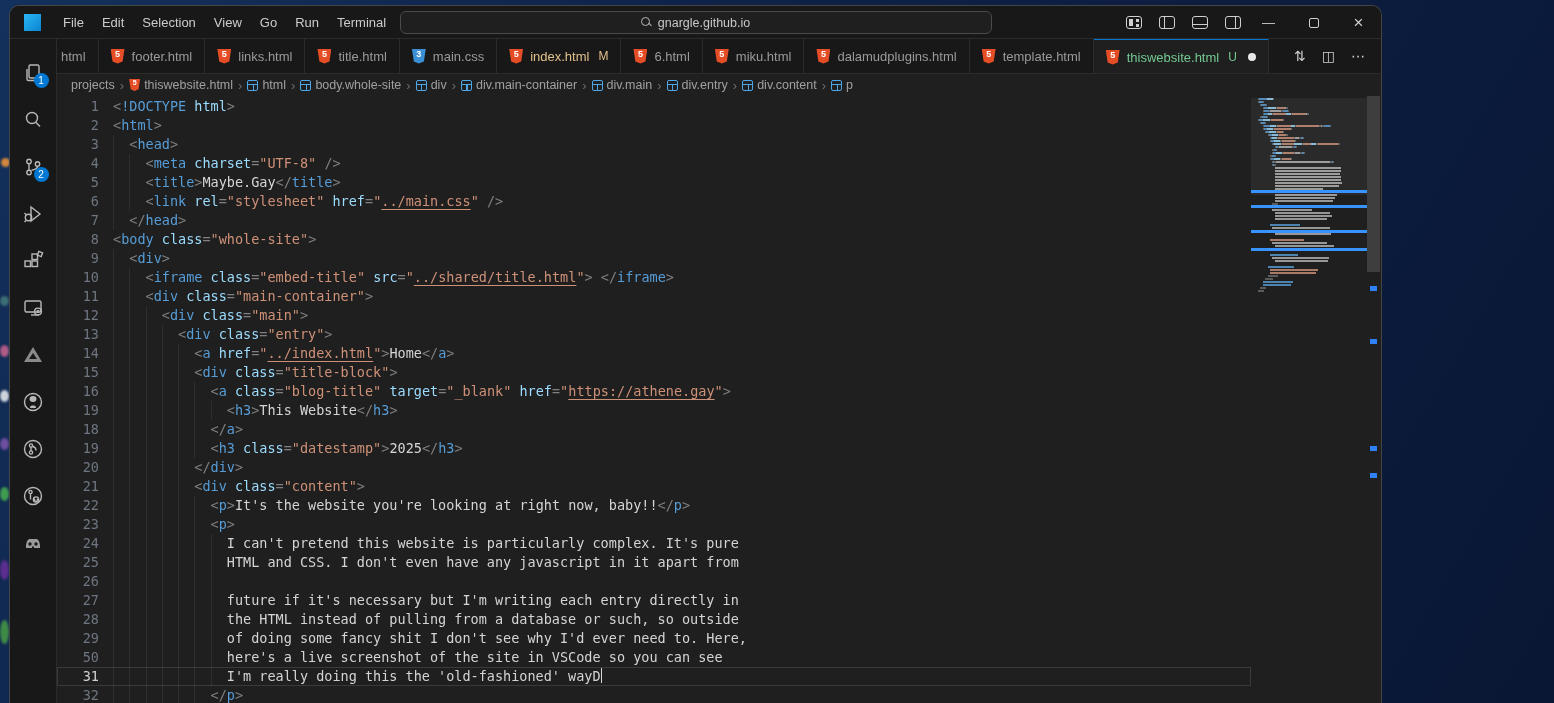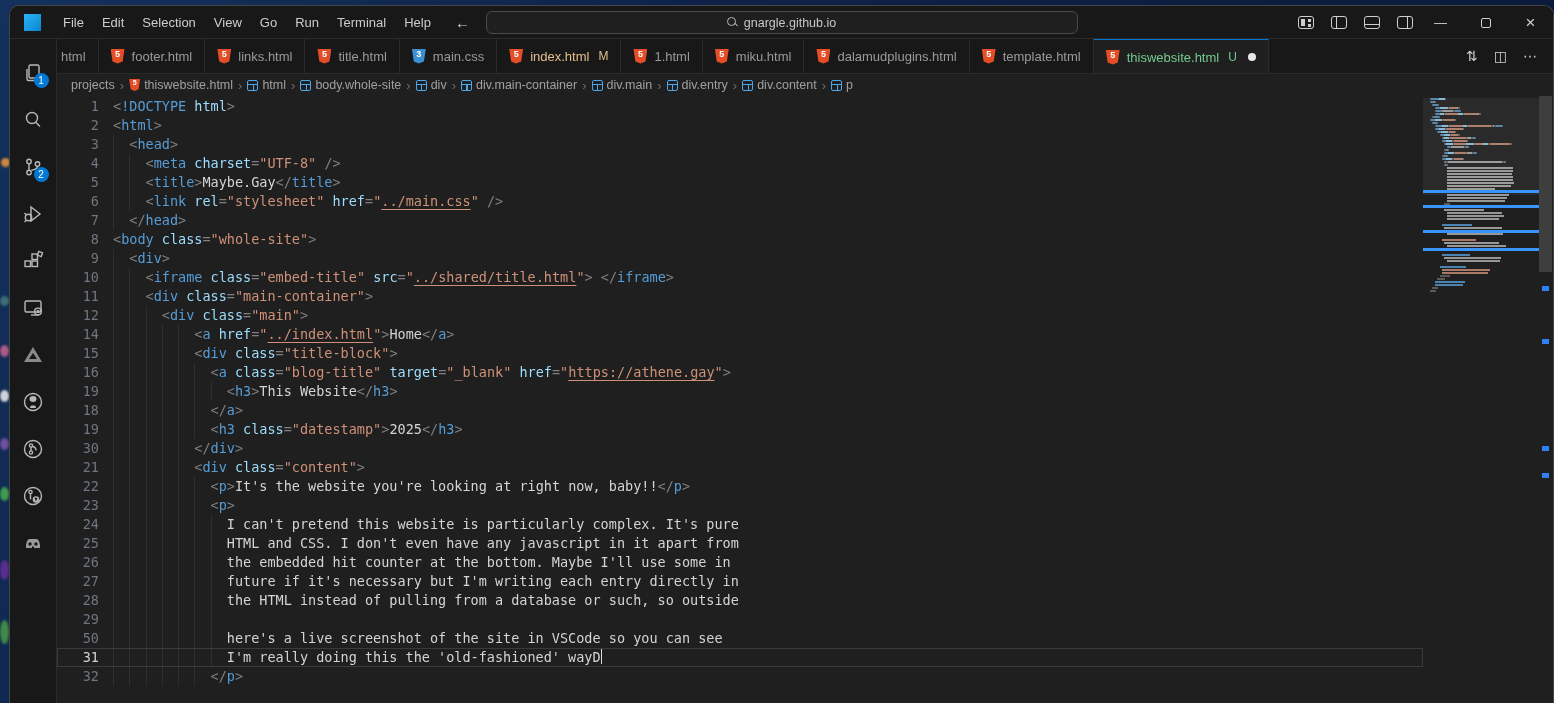--- a/index.html
+++ b/index.html
@@ -1,21 +1,21 @@
 <!DOCTYPE html>
 <html><head>
 <meta charset="utf-8">
 <style>
   * { margin:0; padding:0; box-sizing:border-box; }
   html,body { width:1554px; height:703px; overflow:hidden; background:#0d1b3d; font-family:"Liberation Sans",sans-serif; }
   
   .desktop { position:absolute; inset:0; background:linear-gradient(120deg,#13315c 0%,#0e2147 40%,#091734 100%); }
   .blob { position:absolute; border-radius:50%; filter:blur(1px); }
   
-  .window { position:absolute; left:9px; top:5px; width:1545px; height:698px; background:#181818; border-radius:10px 10px 0 0; overflow:hidden; border:1px solid #454545; border-bottom:none; }
+  .window { position:absolute; left:9px; top:5px; width:1373px; height:698px; background:#181818; border-radius:10px 10px 0 0; overflow:hidden; border:1px solid #454545; border-bottom:none; }
   
   .titlebar { position:relative; height:33px; background:#181818; border-bottom:1px solid #2b2b2b; }
   .vscode-logo { position:absolute; left:14px; top:8px; width:17px; height:17px; background:linear-gradient(135deg,#29b6f6,#0a84d0); clip-path:polygon(72% 0,100% 10%,100% 90%,72% 100%,18% 72%,6% 82%,0 76%,34% 50%,0 24%,6 18%,6% 18%,18% 28%); }
   .menus { position:absolute; left:44px; top:0; height:33px; display:flex; align-items:center; }
   .menu-item { color:#cccccc; font-size:13px; padding:3px 9px; border-radius:5px; cursor:default; }
   .nav-arrows { position:absolute; left:445px; top:0; height:33px; display:flex; align-items:center; gap:16px; font-size:15px; }
   .arrow-back { color:#d6d6d6; } .arrow-fwd { color:#8a8a8a; }
   .searchbox { position:absolute; left:50%; transform:translateX(-50%); top:5px; width:592px; height:23px; background:#1f1f1f; border:1px solid #4a4a4a; border-radius:6px; display:flex; align-items:center; justify-content:center; gap:6px; color:#c7c7c7; font-size:12.5px; }
   .mag { width:11px; height:11px; position:relative; display:inline-block; }
   .mag::before { content:""; position:absolute; left:0; top:0; width:7px; height:7px; border:1.4px solid #b5b5b5; border-radius:50%; }
@@ -241,21 +241,21 @@
               <div class="fico fico-css">3</div>
               <span>main.css</span>
             </div>
             <div class="tab mod">
               <div class="fico fico-html">5</div>
               <span>index.html</span>
               <span class="badge badge-M">M</span>
             </div>
             <div class="tab">
               <div class="fico fico-html">5</div>
-              <span>1.html</span>
+              <span>6.html</span>
             </div>
             <div class="tab">
               <div class="fico fico-html">5</div>
               <span>miku.html</span>
             </div>
             <div class="tab">
               <div class="fico fico-html">5</div>
               <span>dalamudplugins.html</span>
             </div>
             <div class="tab">
@@ -371,20 +371,24 @@
             </div>
             <div class="line">
               <div class="ln">11</div>
               <div class="code"><span class="ig">  </span><span class="ig">  </span><span class="tk-pn">&lt;</span><span class="tk-tag">div</span><span class="tk-attr"> class</span><span class="tk-pn">=</span><span class="tk-str">"main-container"</span><span class="tk-pn">&gt;</span></div>
             </div>
             <div class="line">
               <div class="ln">12</div>
               <div class="code"><span class="ig">  </span><span class="ig">  </span><span class="ig">  </span><span class="tk-pn">&lt;</span><span class="tk-tag">div</span><span class="tk-attr"> class</span><span class="tk-pn">=</span><span class="tk-str">"main"</span><span class="tk-pn">&gt;</span></div>
             </div>
             <div class="line">
+              <div class="ln">13</div>
+              <div class="code"><span class="ig">  </span><span class="ig">  </span><span class="ig">  </span><span class="ig">  </span><span class="tk-pn">&lt;</span><span class="tk-tag">div</span><span class="tk-attr"> class</span><span class="tk-pn">=</span><span class="tk-str">"entry"</span><span class="tk-pn">&gt;</span></div>
+            </div>
+            <div class="line">
               <div class="ln">14</div>
               <div class="code"><span class="ig">  </span><span class="ig">  </span><span class="ig">  </span><span class="ig">  </span><span class="ig">  </span><span class="tk-pn">&lt;</span><span class="tk-tag">a</span><span class="tk-attr"> href</span><span class="tk-pn">=</span><span class="tk-str">"</span><span class="tk-lnk">../index.html</span><span class="tk-str">"</span><span class="tk-pn">&gt;</span><span class="tk-tx">Home</span><span class="tk-pn">&lt;/</span><span class="tk-tag">a</span><span class="tk-pn">&gt;</span></div>
             </div>
             <div class="line">
               <div class="ln">15</div>
               <div class="code"><span class="ig">  </span><span class="ig">  </span><span class="ig">  </span><span class="ig">  </span><span class="ig">  </span><span class="tk-pn">&lt;</span><span class="tk-tag">div</span><span class="tk-attr"> class</span><span class="tk-pn">=</span><span class="tk-str">"title-block"</span><span class="tk-pn">&gt;</span></div>
             </div>
             <div class="line">
               <div class="ln">16</div>
               <div class="code"><span class="ig">  </span><span class="ig">  </span><span class="ig">  </span><span class="ig">  </span><span class="ig">  </span><span class="ig">  </span><span class="tk-pn">&lt;</span><span class="tk-tag">a</span><span class="tk-attr"> class</span><span class="tk-pn">=</span><span class="tk-str">"blog-title"</span><span class="tk-attr"> target</span><span class="tk-pn">=</span><span class="tk-str">"_blank"</span><span class="tk-attr"> href</span><span class="tk-pn">=</span><span class="tk-str">"</span><span class="tk-lnk">https://athene.gay</span><span class="tk-str">"</span><span class="tk-pn">&gt;</span></div>
@@ -395,21 +399,21 @@
             </div>
             <div class="line">
               <div class="ln">18</div>
               <div class="code"><span class="ig">  </span><span class="ig">  </span><span class="ig">  </span><span class="ig">  </span><span class="ig">  </span><span class="ig">  </span><span class="tk-pn">&lt;/</span><span class="tk-tag">a</span><span class="tk-pn">&gt;</span></div>
             </div>
             <div class="line">
               <div class="ln">19</div>
               <div class="code"><span class="ig">  </span><span class="ig">  </span><span class="ig">  </span><span class="ig">  </span><span class="ig">  </span><span class="ig">  </span><span class="tk-pn">&lt;</span><span class="tk-tag">h3</span><span class="tk-attr"> class</span><span class="tk-pn">=</span><span class="tk-str">"datestamp"</span><span class="tk-pn">&gt;</span><span class="tk-tx">2025</span><span class="tk-pn">&lt;/</span><span class="tk-tag">h3</span><span class="tk-pn">&gt;</span></div>
             </div>
             <div class="line">
-              <div class="ln">30</div>
+              <div class="ln">20</div>
               <div class="code"><span class="ig">  </span><span class="ig">  </span><span class="ig">  </span><span class="ig">  </span><span class="ig">  </span><span class="tk-pn">&lt;/</span><span class="tk-tag">div</span><span class="tk-pn">&gt;</span></div>
             </div>
             <div class="line">
               <div class="ln">21</div>
               <div class="code"><span class="ig">  </span><span class="ig">  </span><span class="ig">  </span><span class="ig">  </span><span class="ig">  </span><span class="tk-pn">&lt;</span><span class="tk-tag">div</span><span class="tk-attr"> class</span><span class="tk-pn">=</span><span class="tk-str">"content"</span><span class="tk-pn">&gt;</span></div>
             </div>
             <div class="line">
               <div class="ln">22</div>
               <div class="code"><span class="ig">  </span><span class="ig">  </span><span class="ig">  </span><span class="ig">  </span><span class="ig">  </span><span class="ig">  </span><span class="tk-pn">&lt;</span><span class="tk-tag">p</span><span class="tk-pn">&gt;</span><span class="tk-tx">It's the website you're looking at right now, baby!!</span><span class="tk-pn">&lt;/</span><span class="tk-tag">p</span><span class="tk-pn">&gt;</span></div>
             </div>
@@ -420,33 +424,33 @@
             <div class="line">
               <div class="ln">24</div>
               <div class="code"><span class="ig">  </span><span class="ig">  </span><span class="ig">  </span><span class="ig">  </span><span class="ig">  </span><span class="ig">  </span><span class="ig">  </span><span class="tk-tx">I can't pretend this website is particularly complex. It's pure</span></div>
             </div>
             <div class="line">
               <div class="ln">25</div>
               <div class="code"><span class="ig">  </span><span class="ig">  </span><span class="ig">  </span><span class="ig">  </span><span class="ig">  </span><span class="ig">  </span><span class="ig">  </span><span class="tk-tx">HTML and CSS. I don't even have any javascript in it apart from</span></div>
             </div>
             <div class="line">
               <div class="ln">26</div>
-              <div class="code"><span class="ig">  </span><span class="ig">  </span><span class="ig">  </span><span class="ig">  </span><span class="ig">  </span><span class="ig">  </span><span class="ig">  </span><span class="tk-tx">the embedded hit counter at the bottom. Maybe I'll use some in</span></div>
+              <div class="code"><span class="ig">  </span><span class="ig">  </span><span class="ig">  </span><span class="ig">  </span><span class="ig">  </span><span class="ig">  </span><span class="ig">  </span></div>
             </div>
             <div class="line">
               <div class="ln">27</div>
               <div class="code"><span class="ig">  </span><span class="ig">  </span><span class="ig">  </span><span class="ig">  </span><span class="ig">  </span><span class="ig">  </span><span class="ig">  </span><span class="tk-tx">future if it's necessary but I'm writing each entry directly in</span></div>
             </div>
             <div class="line">
               <div class="ln">28</div>
               <div class="code"><span class="ig">  </span><span class="ig">  </span><span class="ig">  </span><span class="ig">  </span><span class="ig">  </span><span class="ig">  </span><span class="ig">  </span><span class="tk-tx">the HTML instead of pulling from a database or such, so outside</span></div>
             </div>
             <div class="line">
               <div class="ln">29</div>
-              <div class="code"><span class="ig">  </span><span class="ig">  </span><span class="ig">  </span><span class="ig">  </span><span class="ig">  </span><span class="ig">  </span><span class="ig">  </span></div>
+              <div class="code"><span class="ig">  </span><span class="ig">  </span><span class="ig">  </span><span class="ig">  </span><span class="ig">  </span><span class="ig">  </span><span class="ig">  </span><span class="tk-tx">of doing some fancy shit I don't see why I'd ever need to. Here,</span></div>
             </div>
             <div class="line">
               <div class="ln">50</div>
               <div class="code"><span class="ig">  </span><span class="ig">  </span><span class="ig">  </span><span class="ig">  </span><span class="ig">  </span><span class="ig">  </span><span class="ig">  </span><span class="tk-tx">here's a live screenshot of the site in VSCode so you can see</span></div>
             </div>
             <div class="line cur">
               <div class="ln">31</div>
               <div class="code"><span class="ig">  </span><span class="ig">  </span><span class="ig">  </span><span class="ig">  </span><span class="ig">  </span><span class="ig">  </span><span class="ig">  </span><span class="tk-tx">I'm really doing this the 'old-fashioned' wayD</span><span class="caret"></span></div>
             </div>
             <div class="line">

